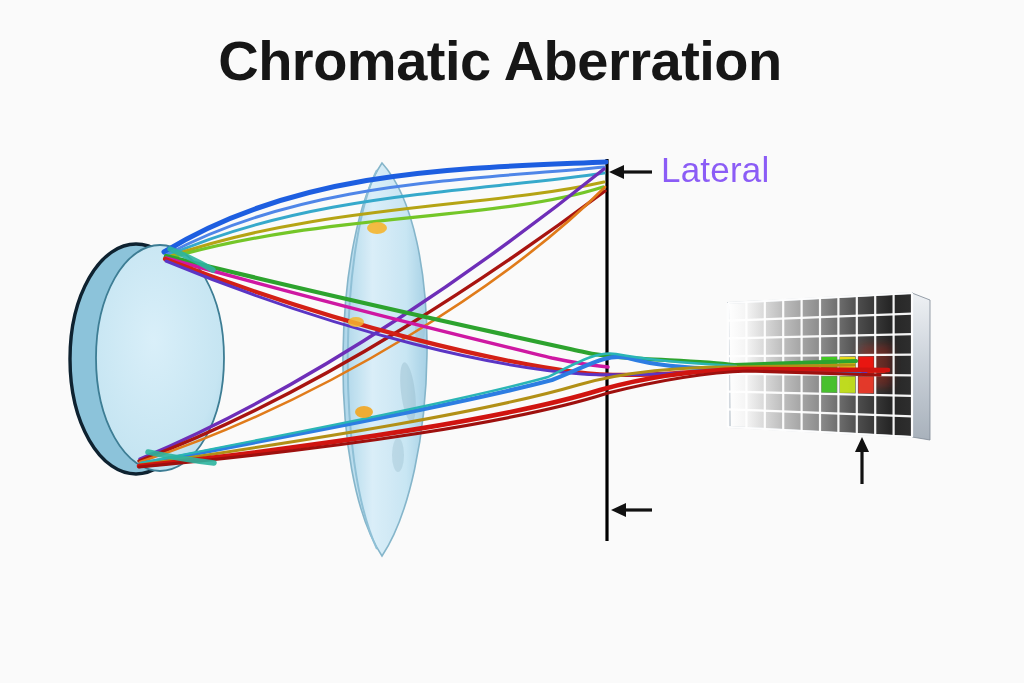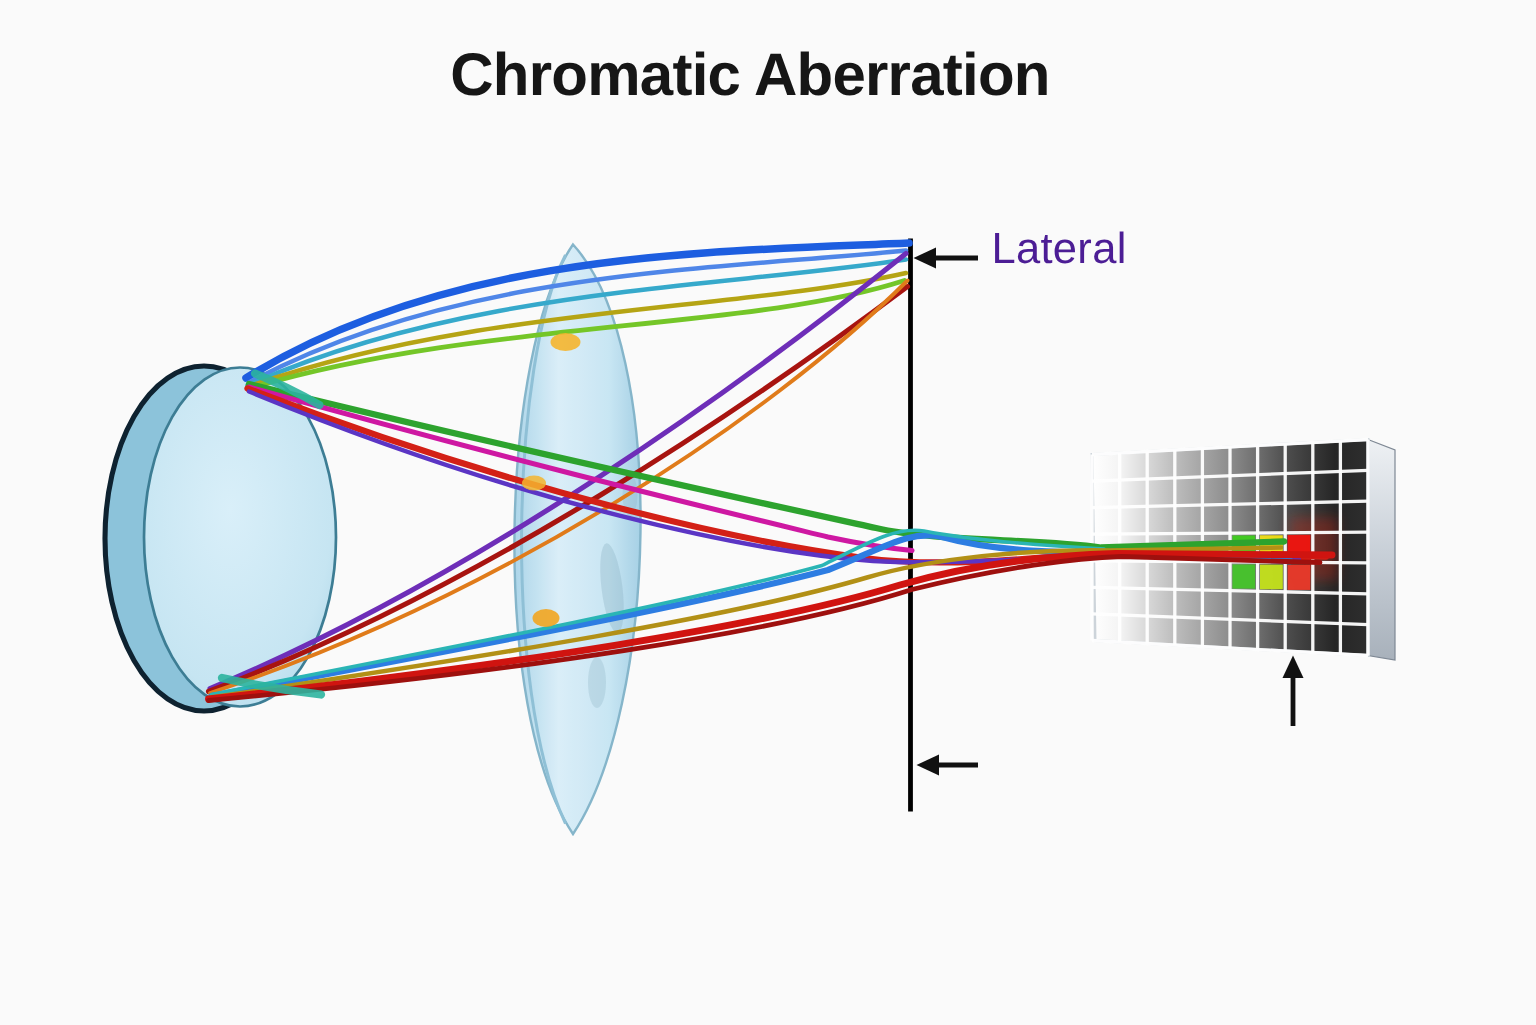--- a/index.html
+++ b/index.html
@@ -6,25 +6,25 @@
   body{
     width:1024px;height:683px;position:relative;overflow:hidden;
     background:#fafafa;
     font-family:"Liberation Sans", sans-serif;
     color:var(--ink,#111);
   }
   .stage{position:absolute;inset:0;}
   svg{position:absolute;left:0;top:0;}
   .title{
     position:absolute;left:0;top:28px;width:1000px;
-    text-align:center;font-size:40px;font-weight:700;letter-spacing:-0.5px;
+    text-align:center;font-size:56px;font-weight:700;letter-spacing:-0.5px;
     color:#161616;
   }
   .callout{
-    position:absolute;font-size:29px;font-weight:500;color:#4c1d95;
+    position:absolute;font-size:35px;font-weight:500;color:#8b5cf6;
     letter-spacing:0.2px;white-space:nowrap;
   }
   .callout.lateral{left:661px;top:150px;}
   .callout.longitudinal{left:662px;top:489px;}
 </style>
 </head>
 <body style="background: rgb(250, 250, 250);">
 
 <div class="stage">
 

